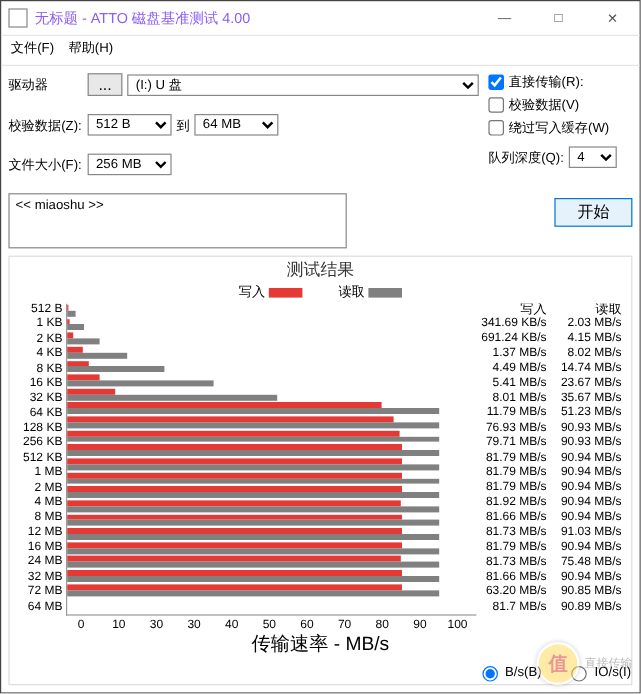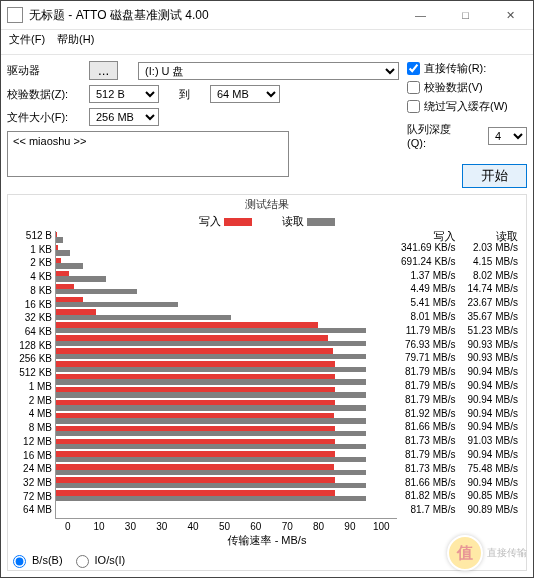--- a/index.html
+++ b/index.html
@@ -1,57 +1,57 @@
 <!DOCTYPE html>
 <html><head>
 <meta charset="utf-8">
 <style>
 body{margin:0;font-family:"Microsoft YaHei","Segoe UI",sans-serif;font-size:11px;background:#f0f0f0;color:#000}
 .win{width:534px;height:578px;background:#fff;border:1px solid #444;box-sizing:border-box;display:flex;flex-direction:column;position:relative}
 .titlebar{height:28px;display:flex;align-items:center;padding:0 0 0 6px;border-bottom:1px solid #e5e5e5}
 .titlebar .ico{width:14px;height:14px;border:1px solid #888;margin-right:6px}
-.titlebar .tit{flex:1;font-size:12px;color:#000000}
+.titlebar .tit{flex:1;font-size:12px;color:#8b5cf6}
 .winbtn{width:45px;height:28px;display:flex;align-items:center;justify-content:center;color:#555;cursor:pointer}
 .menubar{height:20px;display:flex;gap:12px;padding:2px 8px;border-bottom:1px solid #e5e5e5;font-size:11px}
 .menuitem{cursor:pointer}
 .body{flex:1;padding:6px;display:flex;flex-direction:column;overflow:hidden}
 .top{display:flex;gap:8px}
 .left{flex:1}
-.row{display:flex;align-items:center;gap:20px;margin-bottom:5px}
+.row{display:flex;align-items:center;gap:4px;margin-bottom:15px}
 .lbl{width:62px}
 .btn3d{border:1px solid #888;background:#e8e8e8;padding:1px 8px;cursor:pointer}
 select,input[type=text]{border:1px solid #888;font-size:11px;padding:1px 2px;background:#fff}
 .sel-drive{flex:1}
 .sel-sm{width:70px}
 .right{width:120px;display:flex;flex-direction:column;gap:4px;font-size:11px}
 .chk{display:flex;align-items:center;gap:4px}
 .chk input{margin:0}
 .descbox{border:1px solid #888;background:#fff;height:38px;padding:3px 5px;margin-top:4px;width:270px;overflow:hidden}
 .start{border:1px solid #0078d7;background:#e5f1fb;padding:2px 18px;cursor:pointer;margin-top:6px;align-self:flex-end}
 .results{flex:1;border:1px solid #ddd;margin-top:6px;display:flex;flex-direction:column;overflow:hidden;position:relative}
-.res-title{text-align:center;font-size:11px;color:#333;margin:2px 0}
+.res-title{text-align:center;font-size:14px;color:#333;margin:2px 0}
 .legend{display:flex;justify-content:center;gap:30px;font-size:11px;margin-bottom:2px}
 .lswatch{display:inline-block;width:28px;height:8px;vertical-align:middle}
 .chart-area{flex:1;display:flex;padding:0 4px 2px 4px;overflow:hidden}
 .ylabels{width:40px;text-align:right;display:flex;flex-direction:column;font-size:10px;padding-right:3px}
 .ylabels div{flex:1;line-height:1}
 .bars{flex:1;position:relative;border-left:1px solid #999;border-bottom:1px solid #999}
 .brow{display:flex;height:4.5%;align-items:center}
 .bar{height:42%}
 .bar.w{background:#e53935}
 .bar.r{background:#808080}
 .vals{width:125px;display:flex;flex-direction:column;font-size:10px;line-height:1}
 .valhdr{display:flex;font-size:11px;font-weight:400;margin-bottom:1px}
 .valhdr span{flex:1;text-align:right;padding-right:4px}
 .vrow{display:flex;flex:1}
 .vrow span{flex:1;text-align:right;padding-right:4px;white-space:nowrap}
 .xaxis{display:flex;margin-left:44px;margin-right:129px;font-size:10px}
 .xaxis div{flex:1;text-align:center}
-.xlabel{text-align:center;font-size:11px;margin:1px 0 2px}
-.radios{display:flex;justify-content:flex-start;gap:8px;font-size:11px;padding:2px 0}
+.xlabel{text-align:center;font-size:16px;margin:1px 0 2px}
+.radios{display:flex;justify-content:flex-end;gap:20px;font-size:11px;padding:2px 0}
 .radios label{display:flex;align-items:center;gap:3px}
 .watermark{position:absolute;right:6px;bottom:6px;opacity:0.5;font-size:10px;color:#777;display:flex;align-items:center;gap:4px}
 .wm-circ{width:32px;height:32px;border-radius:50%;background:#ffd54f;border:2px solid #fff;box-shadow:0 0 4px rgba(0,0,0,0.4);display:flex;align-items:center;justify-content:center;font-weight:bold;color:#d32f2f;font-size:16px}
 </style>
 </head>
 <body>
 
 <div class="win">
   <div class="titlebar">
     <div class="ico"></div>
@@ -293,21 +293,21 @@
               </div>
               <div class="vrow">
                 <span>81.73 MB/s</span>
                 <span>75.48 MB/s</span>
               </div>
               <div class="vrow">
                 <span>81.66 MB/s</span>
                 <span>90.94 MB/s</span>
               </div>
               <div class="vrow">
-                <span>81.82 MB/s</span>
+                <span>63.20 MB/s</span>
                 <span>90.85 MB/s</span>
               </div>
               <div class="vrow">
                 <span>81.7 MB/s</span>
                 <span>90.89 MB/s</span>
               </div>
             </div>
         </div>
       </div>
       <div class="xaxis" id="xaxis">

